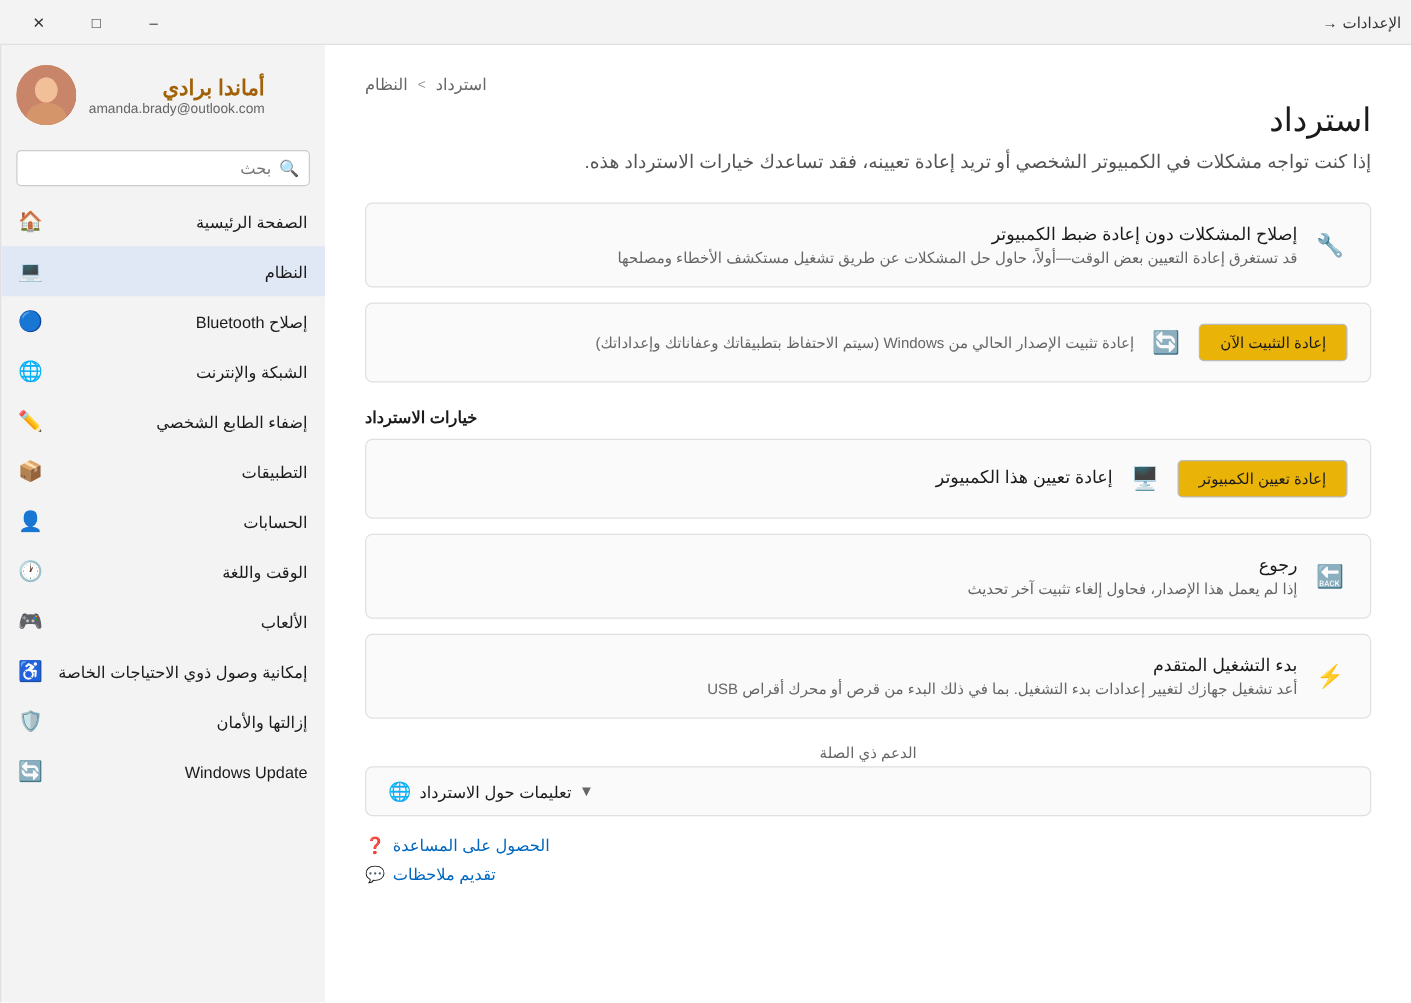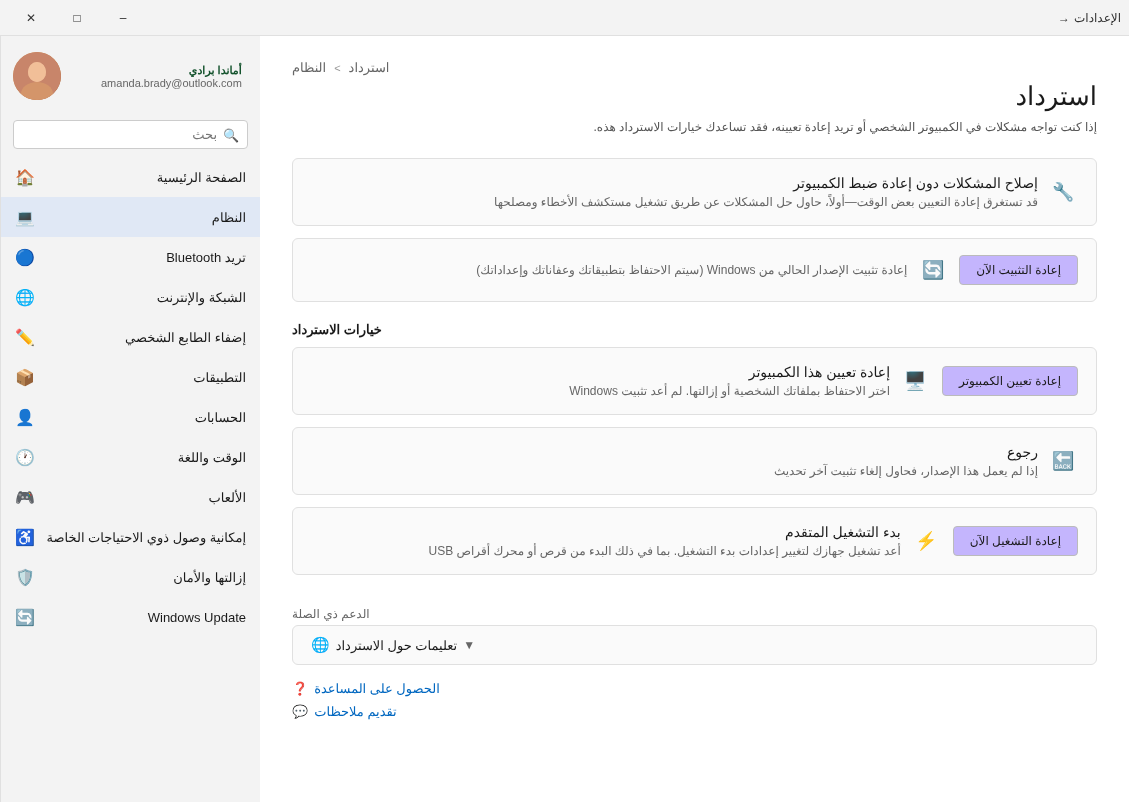--- a/index.html
+++ b/index.html
@@ -90,30 +90,29 @@
       background: linear-gradient(135deg, #d4956a 0%, #c47a3a 50%, #a0522d 100%);
       display: flex;
       align-items: center;
       justify-content: center;
     }
     .avatar-svg { width: 100%; height: 100%; }
     .user-info {
       text-align: right;
     }
     .user-name {
-      font-size: 11px;
+      font-size: 17px;
       font-weight: 600;
-      color: #14532d;
+      color: #a16207;
     }
     .user-email {
       font-size: 11px;
       color: #666;
       direction: ltr;
       text-align: left;
-      margin-left: 30px;
     }
     .search-box {
       margin: 4px 12px 8px;
       position: relative;
     }
     .search-input {
       width: 100%;
       padding: 6px 30px 6px 8px;
       border: 1px solid #ccc;
       border-radius: 4px;
@@ -176,21 +175,21 @@
       align-items: center;
     }
     .breadcrumb-sep { color: #999; font-size: 11px; }
     .page-title {
       font-size: 26px;
       font-weight: 300;
       color: #1a1a1a;
       margin-bottom: 8px;
     }
     .page-desc {
-      font-size: 12px;
+      font-size: 15px;
       color: #555;
     }
     
     .card {
       background: #fafafa;
       border: 1px solid #e0e0e0;
       border-radius: 6px;
       padding: 16px 18px;
       margin-bottom: 12px;
       display: flex;
@@ -213,41 +212,41 @@
       color: #666;
       text-align: right;
     }
     .card-icon {
       color: #555;
       font-size: 18px;
       width: 28px;
       text-align: center;
     }
     .card-btn {
-      background: #c4b5fd;
+      background: #eab308;
       border: 1px solid #bbb;
       border-radius: 4px;
       padding: 7px 16px;
       font-size: 12px;
       cursor: pointer;
       white-space: nowrap;
       color: #1a1a1a;
     }
     .section-title {
       font-size: 13px;
       font-weight: 600;
       color: #1a1a1a;
       text-align: left;
       margin: 20px 0 10px;
     }
     .related-section-title {
       font-size: 12px;
       color: #666;
-      text-align: left;
-      margin: 32px 0 4px;
+      text-align: center;
+      margin: 20px 0 4px;
     }
     .info-link {
       display: flex;
       align-items: center;
       justify-content: flex-end;
       gap: 6px;
       padding: 10px 18px;
       background: #fafafa;
       border: 1px solid #e0e0e0;
       border-radius: 6px;
@@ -330,34 +329,32 @@
         </div>
       </div>
 
       <div class="section-title">خيارات الاسترداد</div>
 
       <div class="card">
         <button class="card-btn">إعادة تعيين الكمبيوتر</button>
         <span class="card-icon">🖥️</span>
         <div class="card-right">
           <div class="card-title">إعادة تعيين هذا الكمبيوتر</div>
-          <div class="card-desc">اختر الاحتفاظ بملفاتك الشخصية أو إزالتها. لم أعد تثبيت Windows</div>
         </div>
       </div>
 
       <div class="card">
         <span class="card-icon">🔙</span>
         <div class="card-right">
           <div class="card-title">رجوع</div>
           <div class="card-desc">إذا لم يعمل هذا الإصدار، فحاول إلغاء تثبيت آخر تحديث</div>
         </div>
       </div>
 
       <div class="card">
-        <button class="card-btn">إعادة التشغيل الآن</button>
         <span class="card-icon">⚡</span>
         <div class="card-right">
           <div class="card-title">بدء التشغيل المتقدم</div>
           <div class="card-desc">أعد تشغيل جهازك لتغيير إعدادات بدء التشغيل. بما في ذلك البدء من قرص أو محرك أقراص USB</div>
         </div>
       </div>
 
       <div class="related-section-title">الدعم ذي الصلة</div>
 
       <div class="info-link">
@@ -405,21 +402,21 @@
       <div class="nav-item">
         <span class="nav-item-icon">🏠</span>
         <span class="nav-item-label">الصفحة الرئيسية</span>
       </div>
       <div class="nav-item active">
         <span class="nav-item-icon">💻</span>
         <span class="nav-item-label">النظام</span>
       </div>
       <div class="nav-item">
         <span class="nav-item-icon">🔵</span>
-        <span class="nav-item-label">تريد Bluetooth</span>
+        <span class="nav-item-label">إصلاح Bluetooth</span>
       </div>
       <div class="nav-item">
         <span class="nav-item-icon">🌐</span>
         <span class="nav-item-label">الشبكة والإنترنت</span>
       </div>
       <div class="nav-item">
         <span class="nav-item-icon">✏️</span>
         <span class="nav-item-label">إضفاء الطابع الشخصي</span>
       </div>
       <div class="nav-item">

